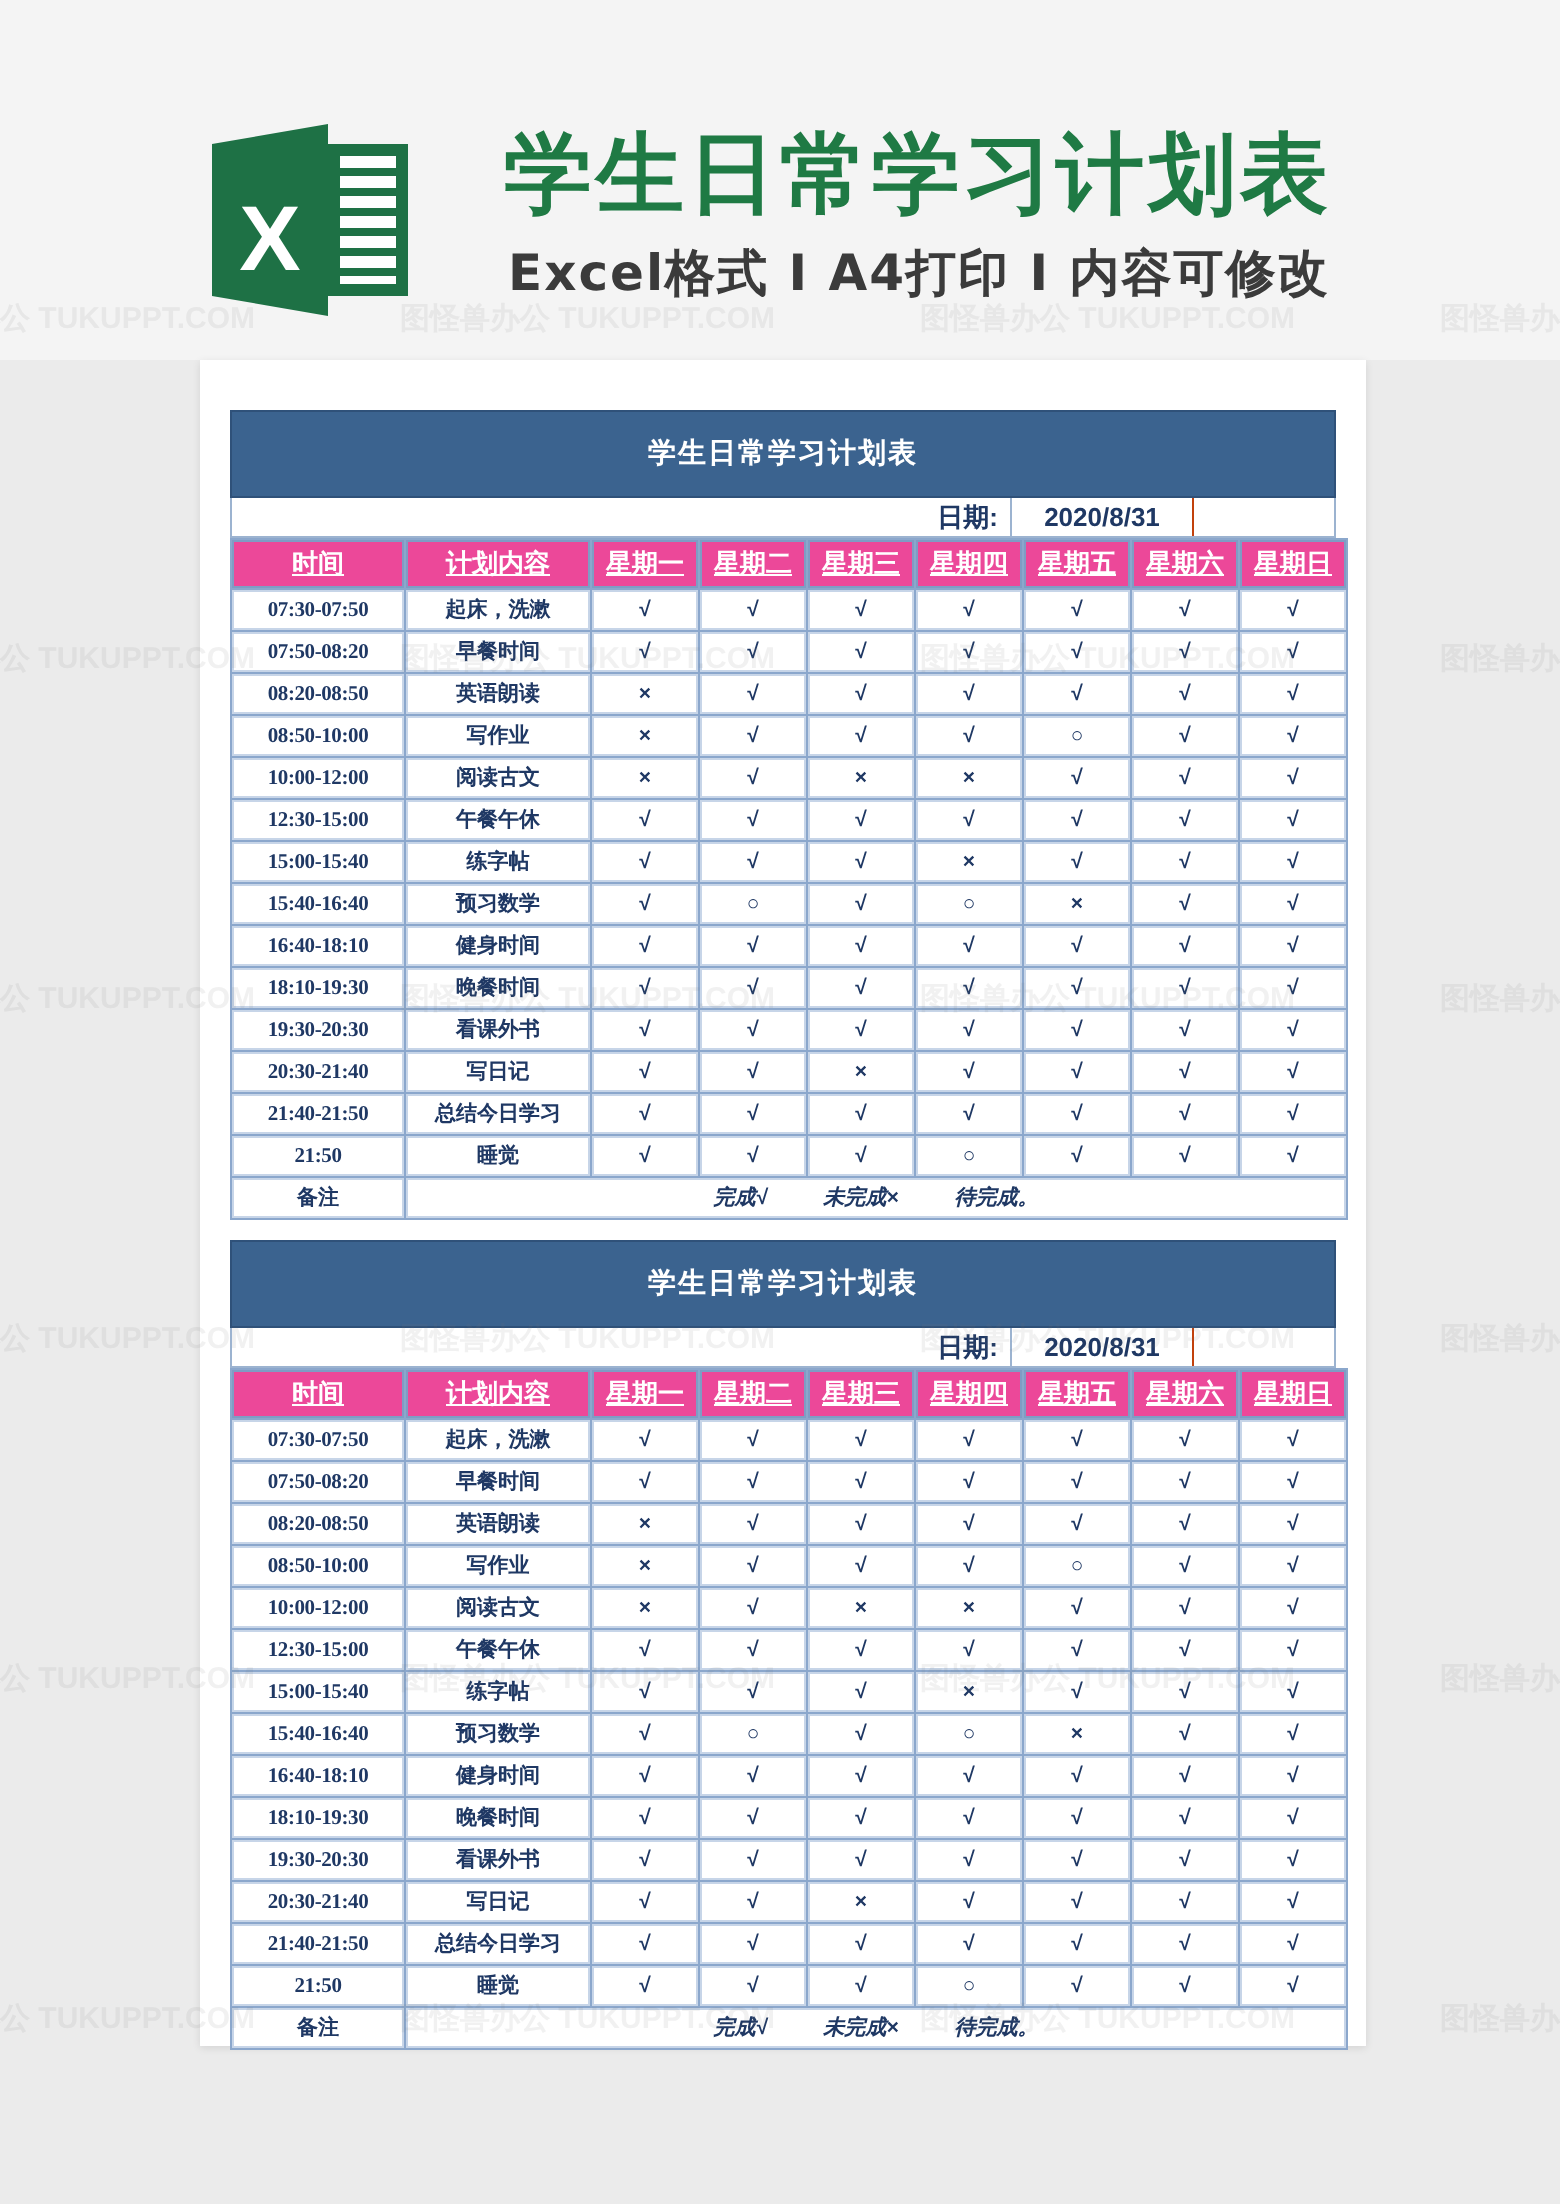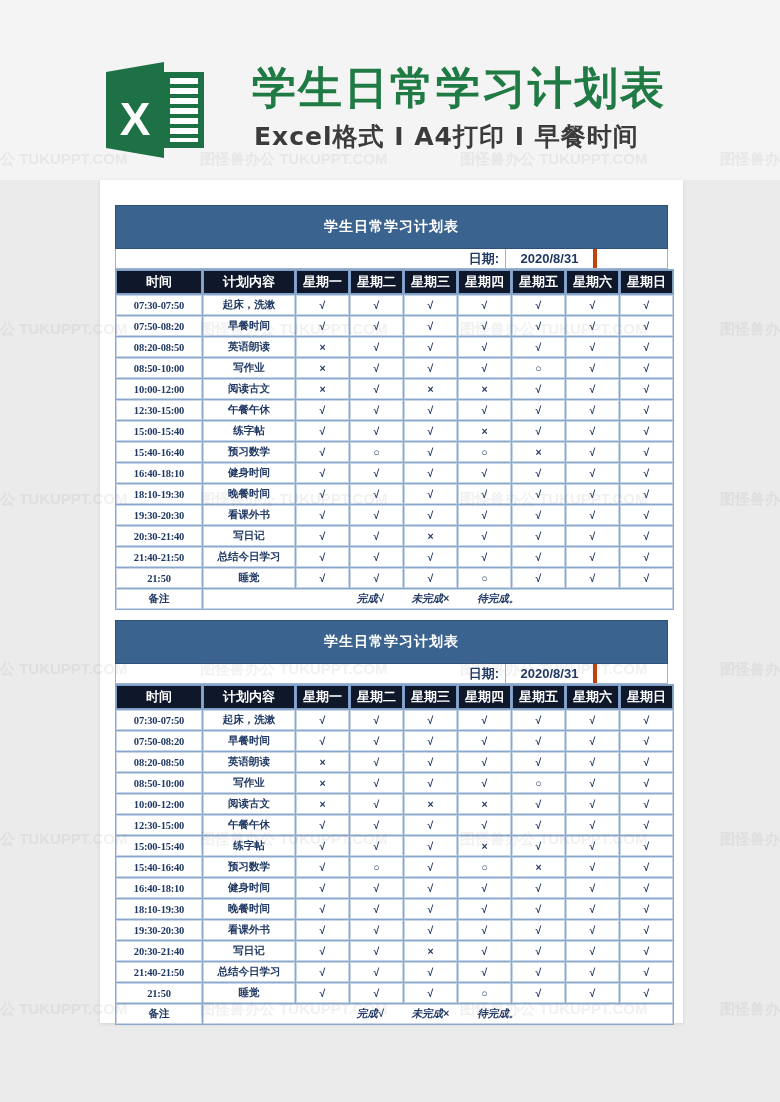--- a/index.html
+++ b/index.html
@@ -123,21 +123,21 @@
     display:flex; align-items:center; justify-content:flex-end;
     padding-right: 6px;
     font-size: 13px;
     font-weight: bold;
     color: #1f3864;
     box-sizing: border-box;
   }
   .date-value {
     width: 92px;
     border-left: 1px solid #9cb3d0;
-    border-right: 4px solid #c2410c;
+    border-right: 1px solid #c2410c;
     display:flex; align-items:center; justify-content:center;
     font-size: 13px;
     font-weight: bold;
     color: #1f3864;
     box-sizing: border-box;
   }
   .date-tail { width: 70px; }
 
   table.plan {
     width: 553px;
@@ -152,24 +152,25 @@
     height: 20px;
     font-size: 10.5px;
     color: #1f3864;
     text-align: center;
     vertical-align: middle;
     padding: 0;
     box-sizing: border-box;
     font-weight: bold;
   }
   table.plan thead th {
-    background: #0f172a;
+    background: #ec4899;
     border: 1px solid #7f9cc4;
     color: #ffffff;
     height: 24px;
+    text-decoration: underline;
   }
   table.plan thead th.big { font-size: 13px; }
   table.plan thead th.day { font-size: 13px; }
 
   col.c-time { width: 86px; }
   col.c-task { width: 92px; }
   col.c-day  { width: 53px; }
 
   td.time-cell { font-size: 10.5px; letter-spacing: -0.2px; font-family: Liberation Serif, serif; }
   td.task-cell { font-size: 11px; }
@@ -200,21 +201,21 @@
       <rect x="64" y="30" width="28" height="6" fill="#ffffff"></rect>
       <rect x="64" y="40" width="28" height="6" fill="#ffffff"></rect>
       <rect x="64" y="50" width="28" height="6" fill="#ffffff"></rect>
       <rect x="64" y="60" width="28" height="6" fill="#ffffff"></rect>
       <rect x="64" y="70" width="28" height="6" fill="#ffffff"></rect>
       <rect x="64" y="80" width="28" height="4" fill="#ffffff"></rect>
       <text x="29" y="65" fill="#ffffff" font-size="46" font-weight="bold" font-family="Liberation Sans, sans-serif" text-anchor="middle" dominant-baseline="middle">X</text>
     </svg>
   </div>
   <div class="banner-title">学生日常学习计划表</div>
-  <div class="banner-sub">Excel格式 Ⅰ A4打印 Ⅰ 早餐时间</div>
+  <div class="banner-sub">Excel格式 Ⅰ A4打印 Ⅰ 内容可修改</div>
 </div>
 
 <div class="page-card">
 
   <div class="sheet first">
     <div class="sheet-title">学生日常学习计划表</div>
     <div class="date-row">
       <div class="date-spacer"></div>
       <div class="date-label">日期:</div>
       <div class="date-value">2020/8/31</div>

